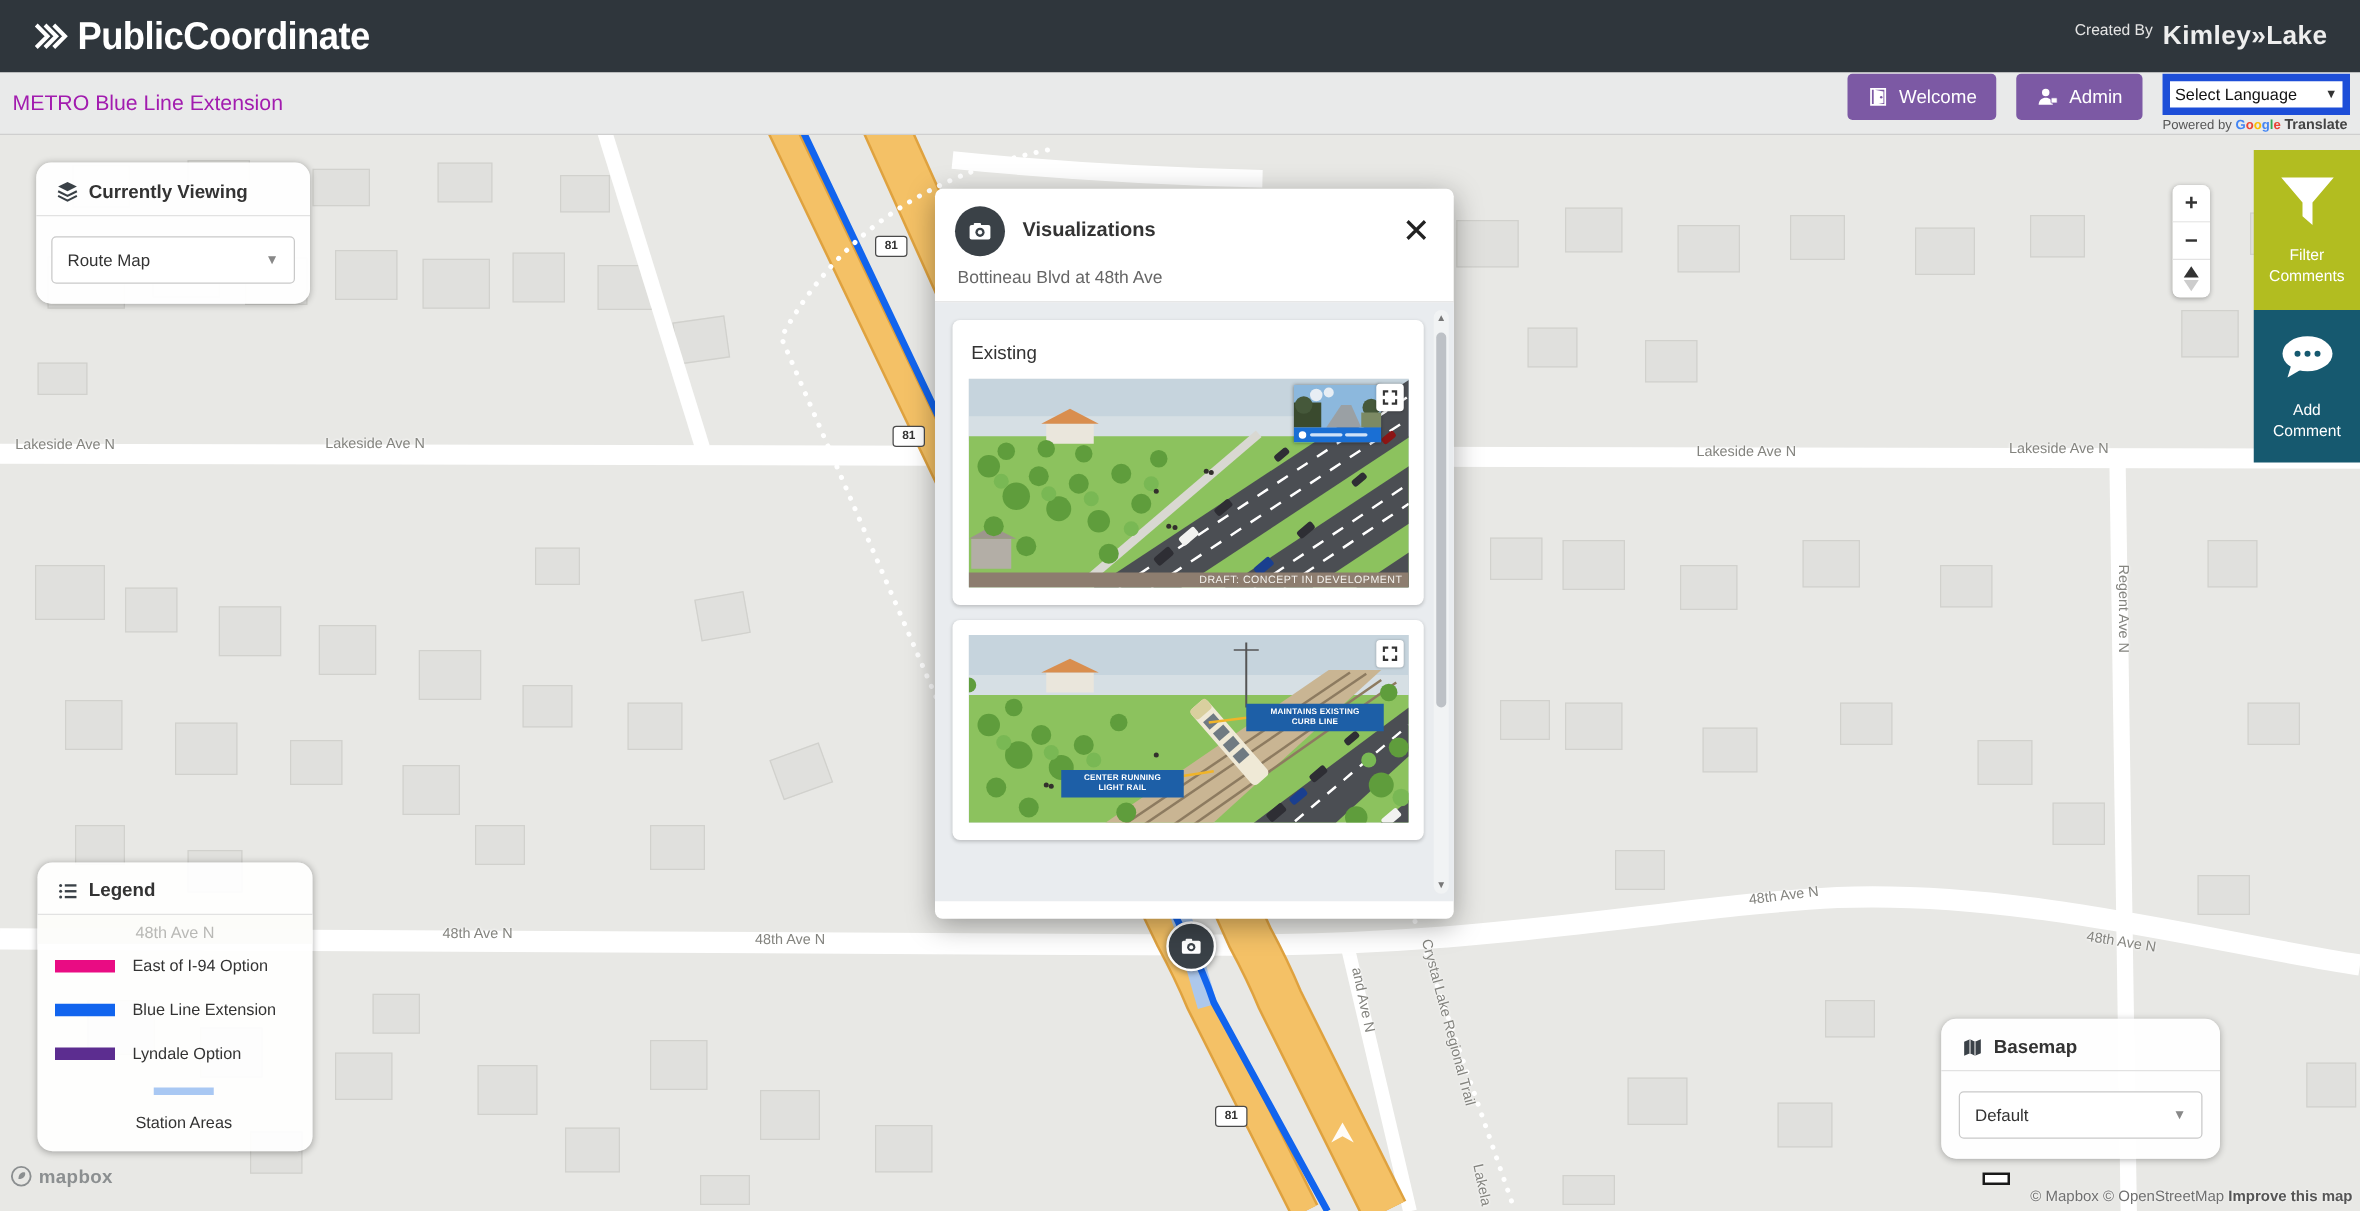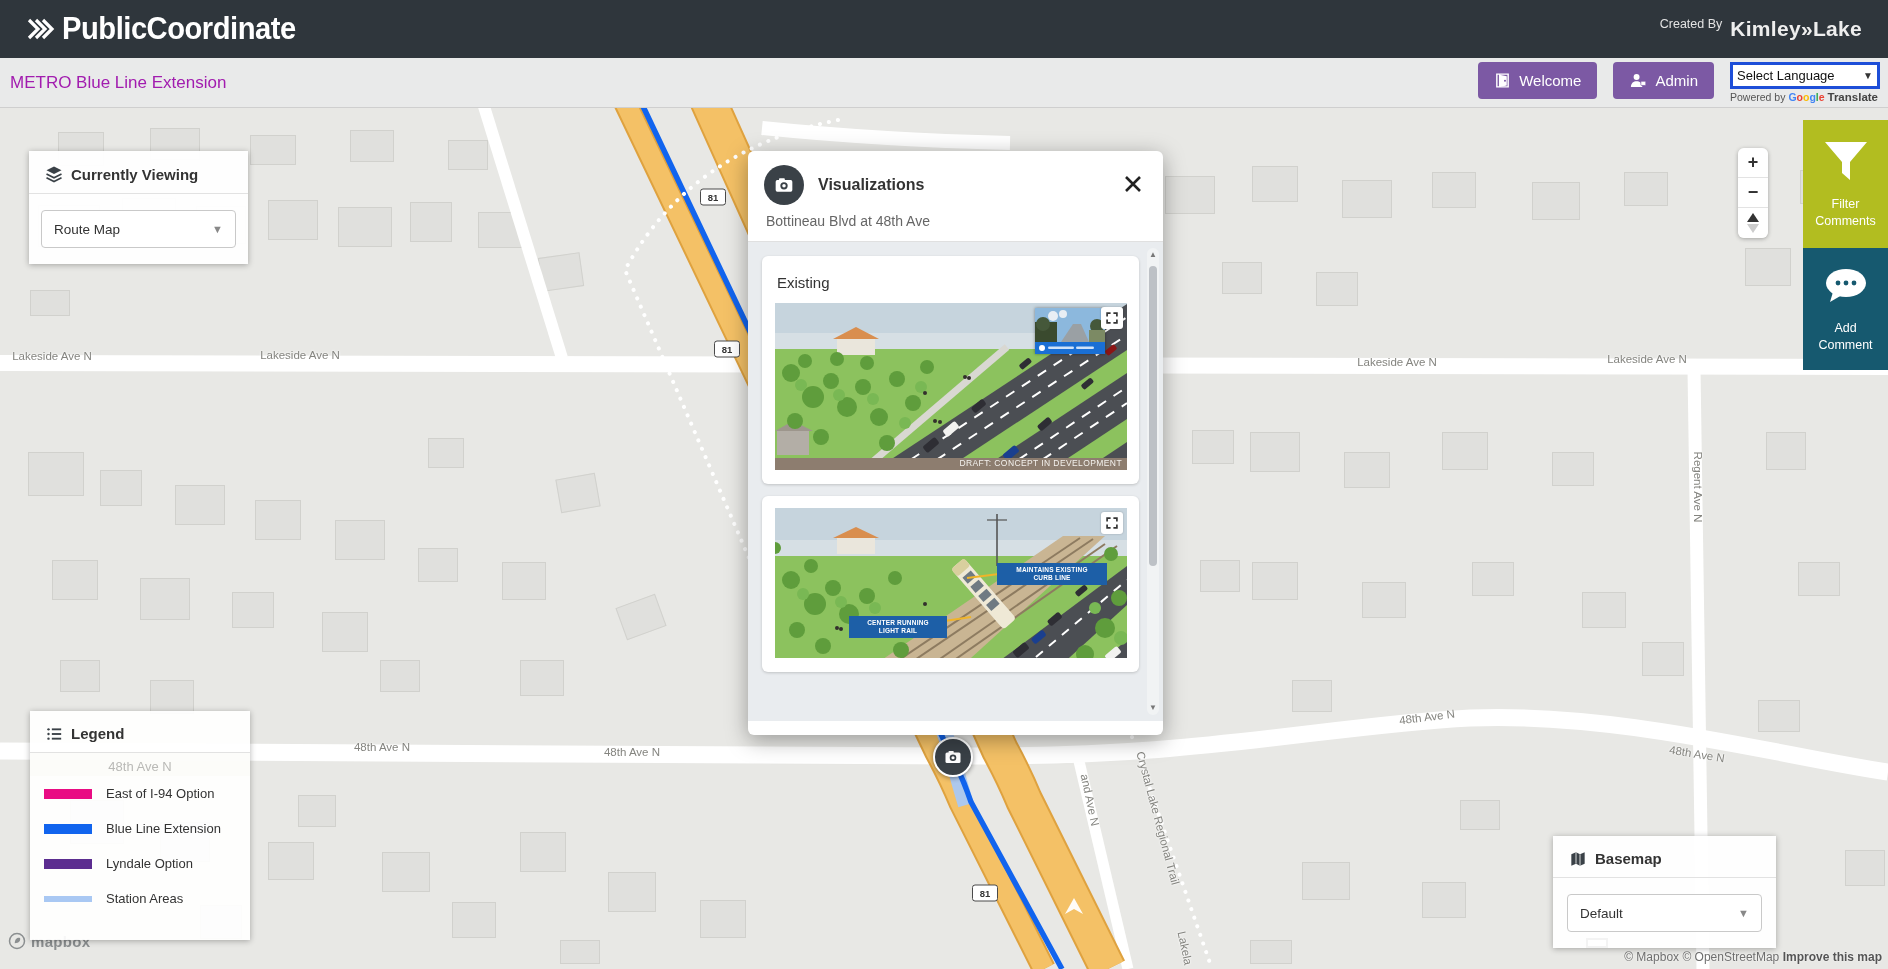--- a/index.html
+++ b/index.html
@@ -11,34 +11,34 @@
   .logo{display:flex;align-items:center;gap:6px;color:#fff;}
   .logo-text{font-size:31px;font-weight:bold;letter-spacing:-.5px;transform:scaleX(.94);transform-origin:left;}
   .createdby{color:#eee;display:flex;align-items:flex-start;gap:8px;}
   .createdby .cb{font-size:12.5px;color:#e3e3e3;}
   .createdby .kh{font-size:21px;font-weight:600;letter-spacing:.3px;}
   .subbar{position:absolute;left:0;top:58px;width:100%;height:50px;background:#e9eaea;border-bottom:1px solid #cfcfcf;z-index:40;display:flex;align-items:center;justify-content:space-between;padding:0 8px;box-sizing:border-box;}
   .page-title{font-size:17px;font-weight:normal;color:#a21caf;padding-left:2px;}
   .subbar-right{display:flex;align-items:flex-start;gap:16px;}
   .pill-btn{display:flex;align-items:center;gap:8px;background:#7c59a4;color:#fff;border:none;border-radius:4px;height:37px;padding:0 16px;font-size:15px;cursor:pointer;}
   .translate{width:150px;}
-  .gt-select{display:flex;align-items:center;justify-content:space-between;background:#fff;border:3px solid #1d4ed8;height:21px;padding:0 4px;font-size:13px;color:#111;cursor:pointer;}
+  .gt-select{display:flex;align-items:center;justify-content:space-between;background:#fff;border:6px solid #1d4ed8;height:21px;padding:0 4px;font-size:13px;color:#111;cursor:pointer;}
   .gt-powered{font-size:10.5px;color:#555;margin-top:2px;white-space:nowrap;}
   .gt-powered b{color:#444;font-size:11.5px;}
   .g1{color:#4285F4;font-weight:bold}.g2{color:#EA4335;font-weight:bold}.g3{color:#FBBC05;font-weight:bold}.g4{color:#34A853;font-weight:bold}
 
   
   #map{position:absolute;left:0;top:0;width:1888px;height:969px;}
   .bld{position:absolute;background:#e0e0dd;border:1px solid #d1d1cd;box-sizing:border-box;}
   .map-label{position:absolute;font-size:11.5px;color:#84847f;white-space:nowrap;transform:translate(-50%,-50%);text-shadow:0 0 2px #fff,0 0 3px #fff;z-index:4;}
   .shield{position:absolute;width:24px;height:15px;background:#fff;border:1.5px solid #4a4a4a;border-radius:3px;font-size:9.5px;font-weight:bold;color:#333;display:flex;align-items:center;justify-content:center;transform:translate(-50%,-50%);z-index:4;}
   #map-marker{position:absolute;left:951px;top:755px;width:36px;height:36px;margin:-18px 0 0 -18px;border-radius:50%;background:#3a4147;border:2.5px solid #fff;box-shadow:0 1px 5px rgba(0,0,0,.45);display:flex;align-items:center;justify-content:center;z-index:6;cursor:pointer;}
 
   
-  .panel{position:absolute;background:rgba(255,255,255,.95);border-radius:0;box-shadow:0 1px 6px rgba(0,0,0,.3);z-index:10;margin-top:21px;}
+  .panel{position:absolute;background:rgba(255,255,255,.95);border-radius:12px;box-shadow:0 1px 6px rgba(0,0,0,.3);z-index:10;}
   .panel-title{display:flex;align-items:center;gap:8px;font-size:15px;font-weight:bold;color:#333;padding:14px 16px 10px;}
   .panel-divider{height:1px;background:#e2e2e2;margin:0 0px;}
   .fake-select{display:flex;align-items:center;justify-content:space-between;background:#fff;border:1px solid #c9c9c9;border-radius:4px;height:36px;padding:0 12px;font-size:13.5px;color:#333;cursor:pointer;}
   .caret{color:#888;font-size:11px;}
   #currently-viewing{left:29px;top:130px;width:219px;}
   #currently-viewing .fake-select{margin:16px 12px 16px;}
   #legend{left:30px;top:690px;width:220px;background:rgba(255,255,255,.92);}
   .ghost-row{text-align:center;font-size:13px;color:#b9b9b6;background:rgba(250,250,248,.65);padding:6px 0 2px;}
   .legend-row{display:flex;align-items:center;gap:14px;padding:10px 0 10px 14px;}
   .legend-row .swatch{width:48px;height:10px;flex:none;}
@@ -313,21 +313,21 @@
       <span class="lg-label">East of I-94 Option</span>
     </div>
     <div class="legend-row">
       <span class="swatch" style="background: rgb(17, 100, 238); height: 10px;"></span>
       <span class="lg-label">Blue Line Extension</span>
     </div>
     <div class="legend-row">
       <span class="swatch" style="background: rgb(92, 45, 144); height: 10px;"></span>
       <span class="lg-label">Lyndale Option</span>
     </div>
-    <div class="legend-row" style="padding-bottom:34px;">
+    <div class="legend-row" style="padding-bottom:16px;flex-direction:column;">
       <span class="swatch" style="background: rgb(169, 200, 243); height: 6px;"></span>
       <span class="lg-label">Station Areas</span>
     </div>
   </div>
 
   <div class="panel" id="basemap">
     <div class="panel-title">
       <svg width="18" height="16" viewBox="0 0 24 24">
         <path d="M2,5 L9,2 L15,5 L22,2 L22,19 L15,22 L9,19 L2,22 Z" fill="#3a4147"></path>
         <path d="M9,2 L9,19 M15,5 L15,22" stroke="#fff" stroke-width="1.2"></path>

